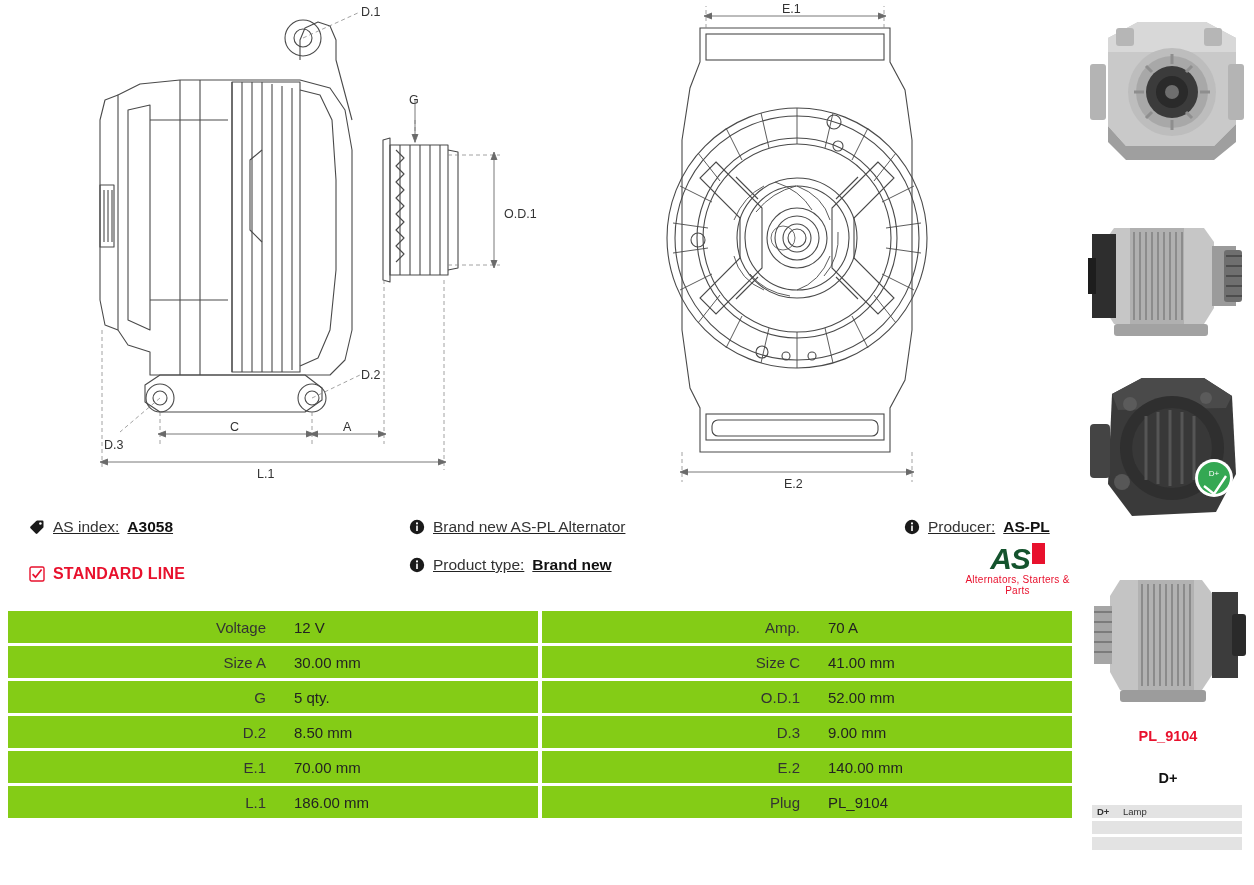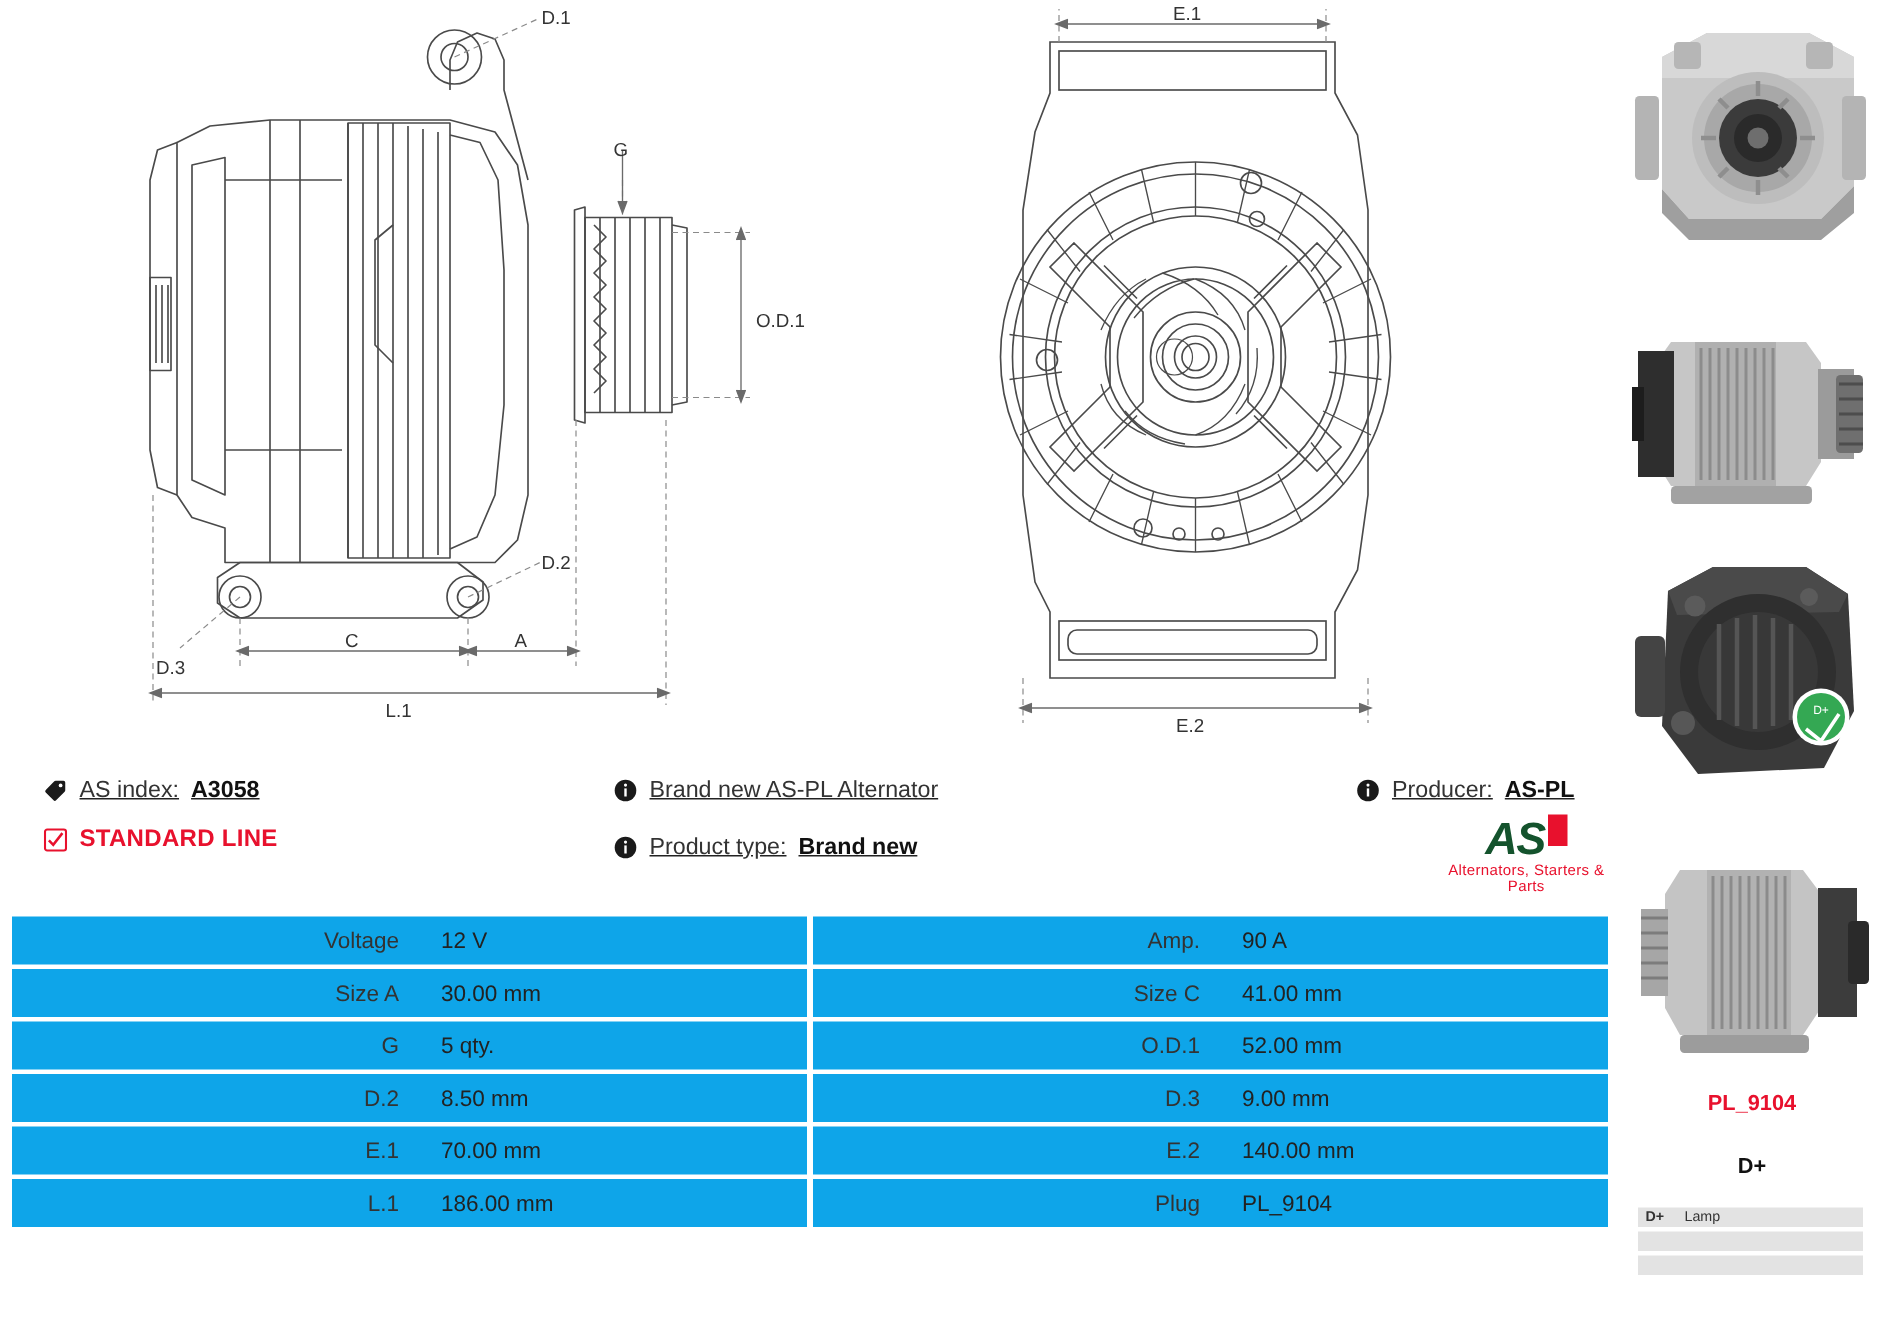--- a/index.html
+++ b/index.html
@@ -101,21 +101,21 @@
     left: 8px;
     top: 608px;
     width: 1064px;
     border-collapse: separate;
     border-spacing: 0 3px;
     font-size: 15px;
   }
   table.specs td {
     height: 32px;
     padding: 0 14px;
-    background: #0ea5e9;
+    background: #84cc16;
     color: #333333;
   }
   table.specs td.label { text-align: right; width: 272px; }
   table.specs td.value { text-align: left; width: 258px; color: #222; }
   table.specs td.gap { background: transparent; width: 4px; padding: 0; }
 
   
   .photos {
     position: absolute;
     left: 1086px;
@@ -317,21 +317,21 @@
       <div class="info-line">
         <span class="ic">
           <svg width="16" height="16" viewBox="0 0 16 16">
               <path d="M1.5 7.6 L7.2 1.9 A1.3 1.3 0 0 1 8.1 1.5 L13.3 1.5 A1.2 1.2 0 0 1 14.5 2.7 L14.5 7.9 A1.3 1.3 0 0 1 14.1 8.8 L8.4 14.5 A1.2 1.2 0 0 1 6.7 14.5 L1.5 9.3 A1.2 1.2 0 0 1 1.5 7.6 Z" fill="#1a1a1a"></path>
               <circle cx="11.4" cy="4.6" r="1.25" fill="#ffffff"></circle>
             </svg>
         </span>
         <span class="txt">AS index:</span>
         <span class="bold">A3058</span>
       </div>
-      <div class="std-line" style="margin-top:14px;">
+      <div class="std-line" style="margin-top:28px;">
         <span class="ic">
           <svg width="16" height="16" viewBox="0 0 16 16">
               <rect x="1" y="1" width="14" height="14" rx="1.5" fill="none" stroke="#e8112d" stroke-width="1.4"></rect>
               <path d="M3.6 8.2 L6.5 11.2 L12.6 3.4" fill="none" stroke="#e8112d" stroke-width="1.7"></path>
             </svg>
         </span>
         <span>STANDARD LINE</span>
       </div>
     </div>
 
@@ -381,21 +381,21 @@
     </div>
   </div>
 
   <table class="specs">
     <tbody>
       <tr>
         <td class="label">Voltage</td>
         <td class="value">12 V</td>
         <td class="gap"></td>
         <td class="label">Amp.</td>
-        <td class="value">90 A</td>
+        <td class="value">70 A</td>
       </tr>
       <tr>
         <td class="label">Size A</td>
         <td class="value">30.00 mm</td>
         <td class="gap"></td>
         <td class="label">Size C</td>
         <td class="value">41.00 mm</td>
       </tr>
       <tr>
         <td class="label">G</td>

